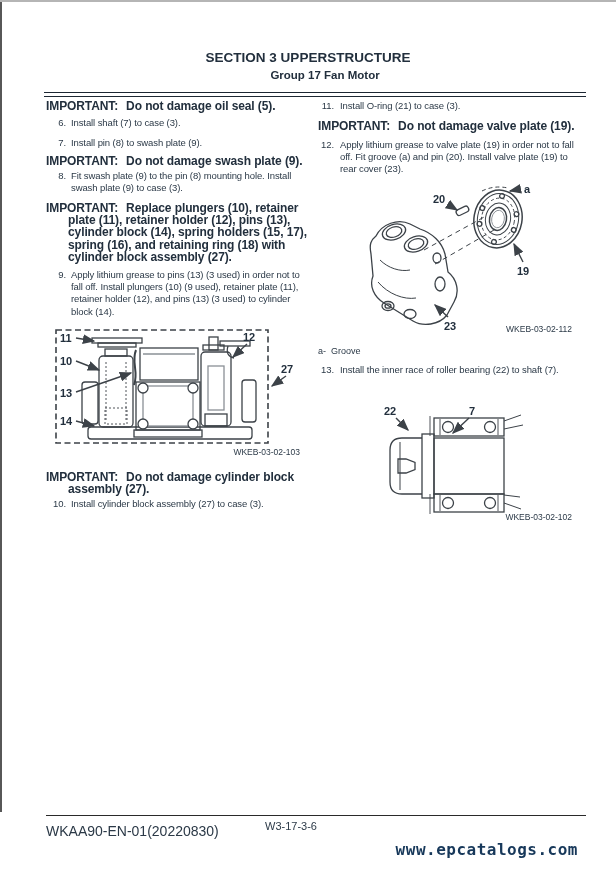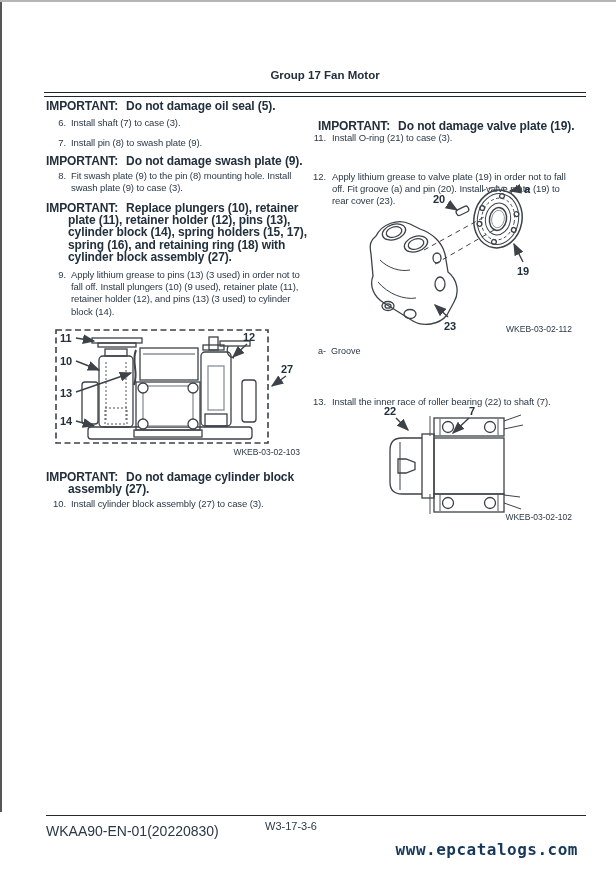--- a/index.html
+++ b/index.html
@@ -21,21 +21,21 @@
   .imp .lbl{margin-right:8px;}
   .lc.imp{left:46px;width:258px;}
   .rc.imp{left:318px;width:268px;}
 
   .step{position:absolute;display:flex;font-size:9.5px;line-height:12.2px;letter-spacing:-0.1px;}
   .step .num{flex:0 0 20px;text-align:right;margin-right:5px;}
   .step .txt{width:232px;}
   .rc.step .num{flex:0 0 16px;margin-right:6px;}
   .rc.step .txt{width:246px;}
   .lc.step{left:46px;}
-  .rc.step{left:310px;margin-top:32px;}
+  .rc.step{left:318px;}
 
   .caption{position:absolute;font-size:8.5px;text-align:right;width:254px;color:#2b3947;}
   .legend{position:absolute;left:318px;top:346px;font-size:9px;color:#2b3947;}
   .legend .val{margin-left:5px;}
 
   .fig{position:absolute;}
   .fig svg text{font-family:"Liberation Sans",sans-serif;font-weight:bold;font-size:11px;fill:#222f3d;}
 
   .ftr-rule{position:absolute;left:46px;top:815px;width:540px;height:1.2px;background:#2a2a2a;}
   .ftr-doc{position:absolute;left:46px;top:823px;font-size:14px;}
@@ -43,20 +43,21 @@
   .watermark{position:absolute;right:38px;top:840px;font-family:"DejaVu Sans Mono",monospace;
              font-weight:bold;font-size:16px;letter-spacing:0.5px;color:#17385a;}
 </style>
 </head>
 <body>
 
 <div class="page">
   <div class="scan-edge-top"></div>
   <div class="scan-edge-left"></div>
 
+  <div class="hdr-section">SECTION 3 UPPERSTRUCTURE</div>
   <div class="hdr-group">Group 17 Fan Motor</div>
   <div class="rule r1"></div>
   <div class="rule r2"></div>
 
   <div class="imp lc" style="top:100px"><span class="lbl">IMPORTANT:</span><span>Do not damage oil seal (5).</span></div>
 
   <div class="step lc" style="top:117px">
     <span class="num">6.</span>
     <span class="txt">Install shaft (7) to case (3).</span>
   </div>

